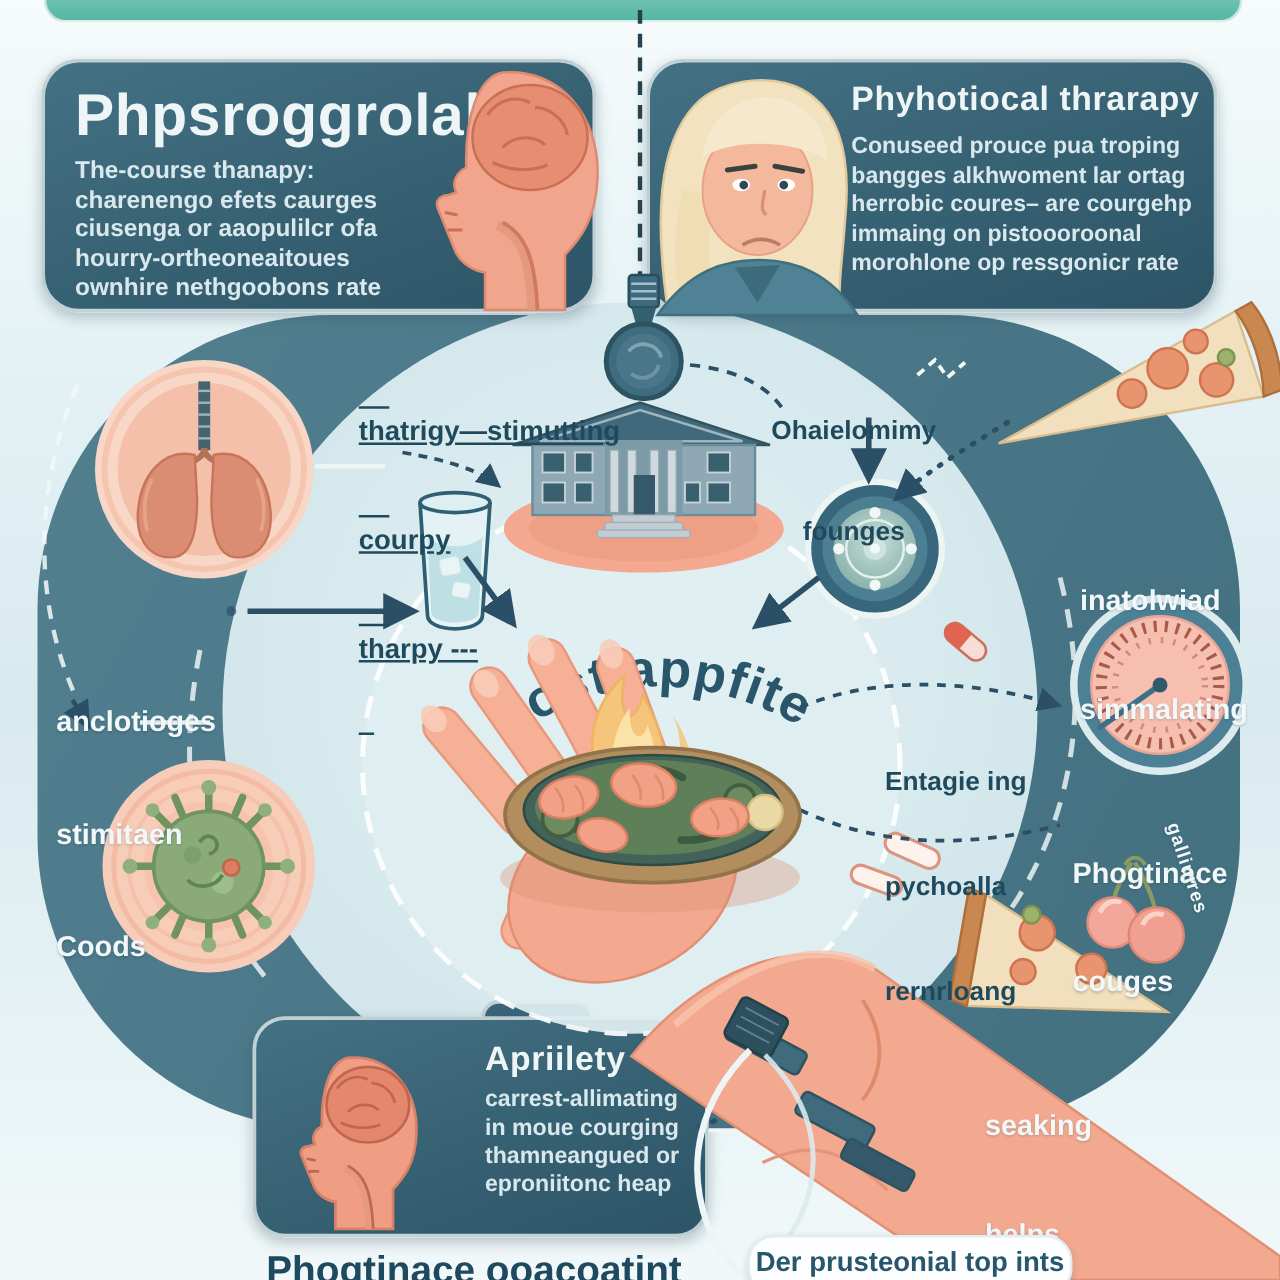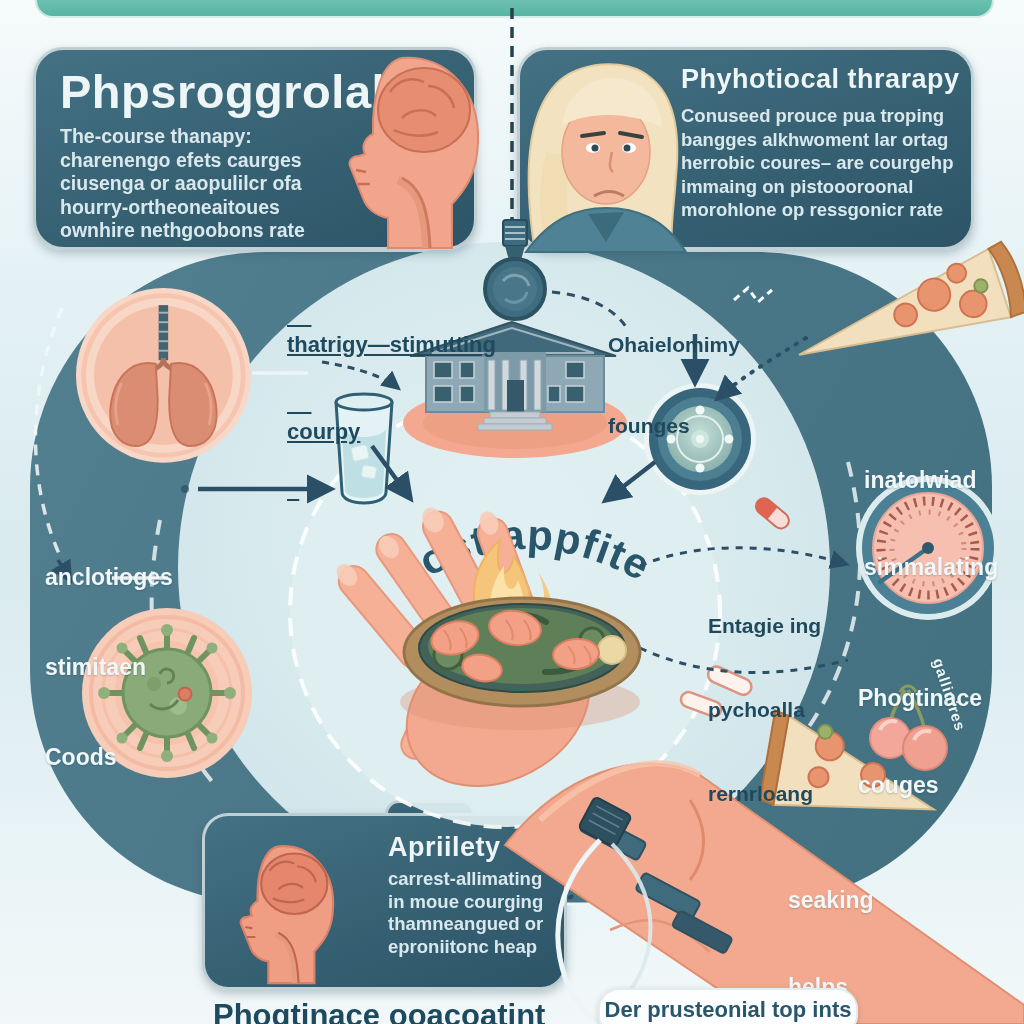--- a/index.html
+++ b/index.html
@@ -27,21 +27,21 @@
   .panel-b .p-title{font-size:27px;}
   .panel-b .p-body{margin-top:5px;font-size:18.5px;line-height:22.5px;}
   .tab-b{position:absolute;left:385px;top:800px;width:84px;height:44px;border-radius:14px;
     background:#3a6578;border:3px solid rgba(244,250,250,.72);}
   .art{position:absolute;left:0;top:0;width:1024px;height:1024px;}
   .lbl{position:absolute;font-weight:700;white-space:pre;}
   .lbl span{display:block;}
   .navy{color:#1f4a5e;}
   .white{color:#f2f8f9;text-shadow:0 1px 2px rgba(25,55,68,.25);}
   .lbl-hypno{left:287px;top:272px;font-size:22px;line-height:29px;text-decoration:underline;}
-  .lbl-founges{left:608px;top:277px;width:150px;font-size:21px;line-height:27px;text-align:left;}
+  .lbl-founges{left:608px;top:277px;width:150px;font-size:21px;line-height:27px;text-align:center;}
   .lbl-ancl{left:45px;top:502px;font-size:23px;line-height:30px;}
   .lbl-inatol{left:864px;top:408px;font-size:23px;line-height:29px;}
   .lbl-entagie{left:708px;top:556px;font-size:21px;line-height:28px;}
   .lbl-pych{left:858px;top:626px;font-size:23px;line-height:29px;}
   .lbl-seek{left:788px;top:828px;font-size:23px;line-height:29px;}
   .lbl-rot{left:946px;top:656px;font-size:15px;transform:rotate(72deg);transform-origin:left top;letter-spacing:1px;}
   .cap-left{left:213px;top:998px;font-size:31px;color:#1d4a5f;}
   .bubble{position:absolute;left:598px;top:988px;width:256px;height:44px;border-radius:21px;
     background:#fcfeff;border:2px solid #e2edef;box-shadow:0 2px 6px rgba(40,70,85,.2);
     font-size:22px;font-weight:700;color:#28566c;text-align:center;line-height:40px;}
@@ -422,20 +422,21 @@
       <path d="M62,78 C74,84 92,86 106,80" stroke="#c06650" stroke-width="3" fill="none"></path>
       <path d="M66,128 C84,136 92,150 94,196" stroke="#e59a7e" stroke-width="9" fill="none"></path>
       <path d="M70,126 C86,134 96,150 98,196" stroke="#c06650" stroke-width="3" fill="none"></path>
       <path d="M24,118 L34,120 M26,132 L38,132" stroke="#c06650" stroke-width="3"></path>
     </g>
   </svg>
 
   <div class="lbl navy lbl-hypno">
     <span>thatrigy—stimutting</span>
     <span>courpy</span>
+    <span>tharpy ---</span>
   </div>
 
   <div class="lbl navy lbl-founges">
     <span>Ohaielomimy</span>
     <span>founges</span>
   </div>
 
   <div class="lbl white lbl-ancl">
     <span>anclotioges</span>
     <span>stimitaen</span>

